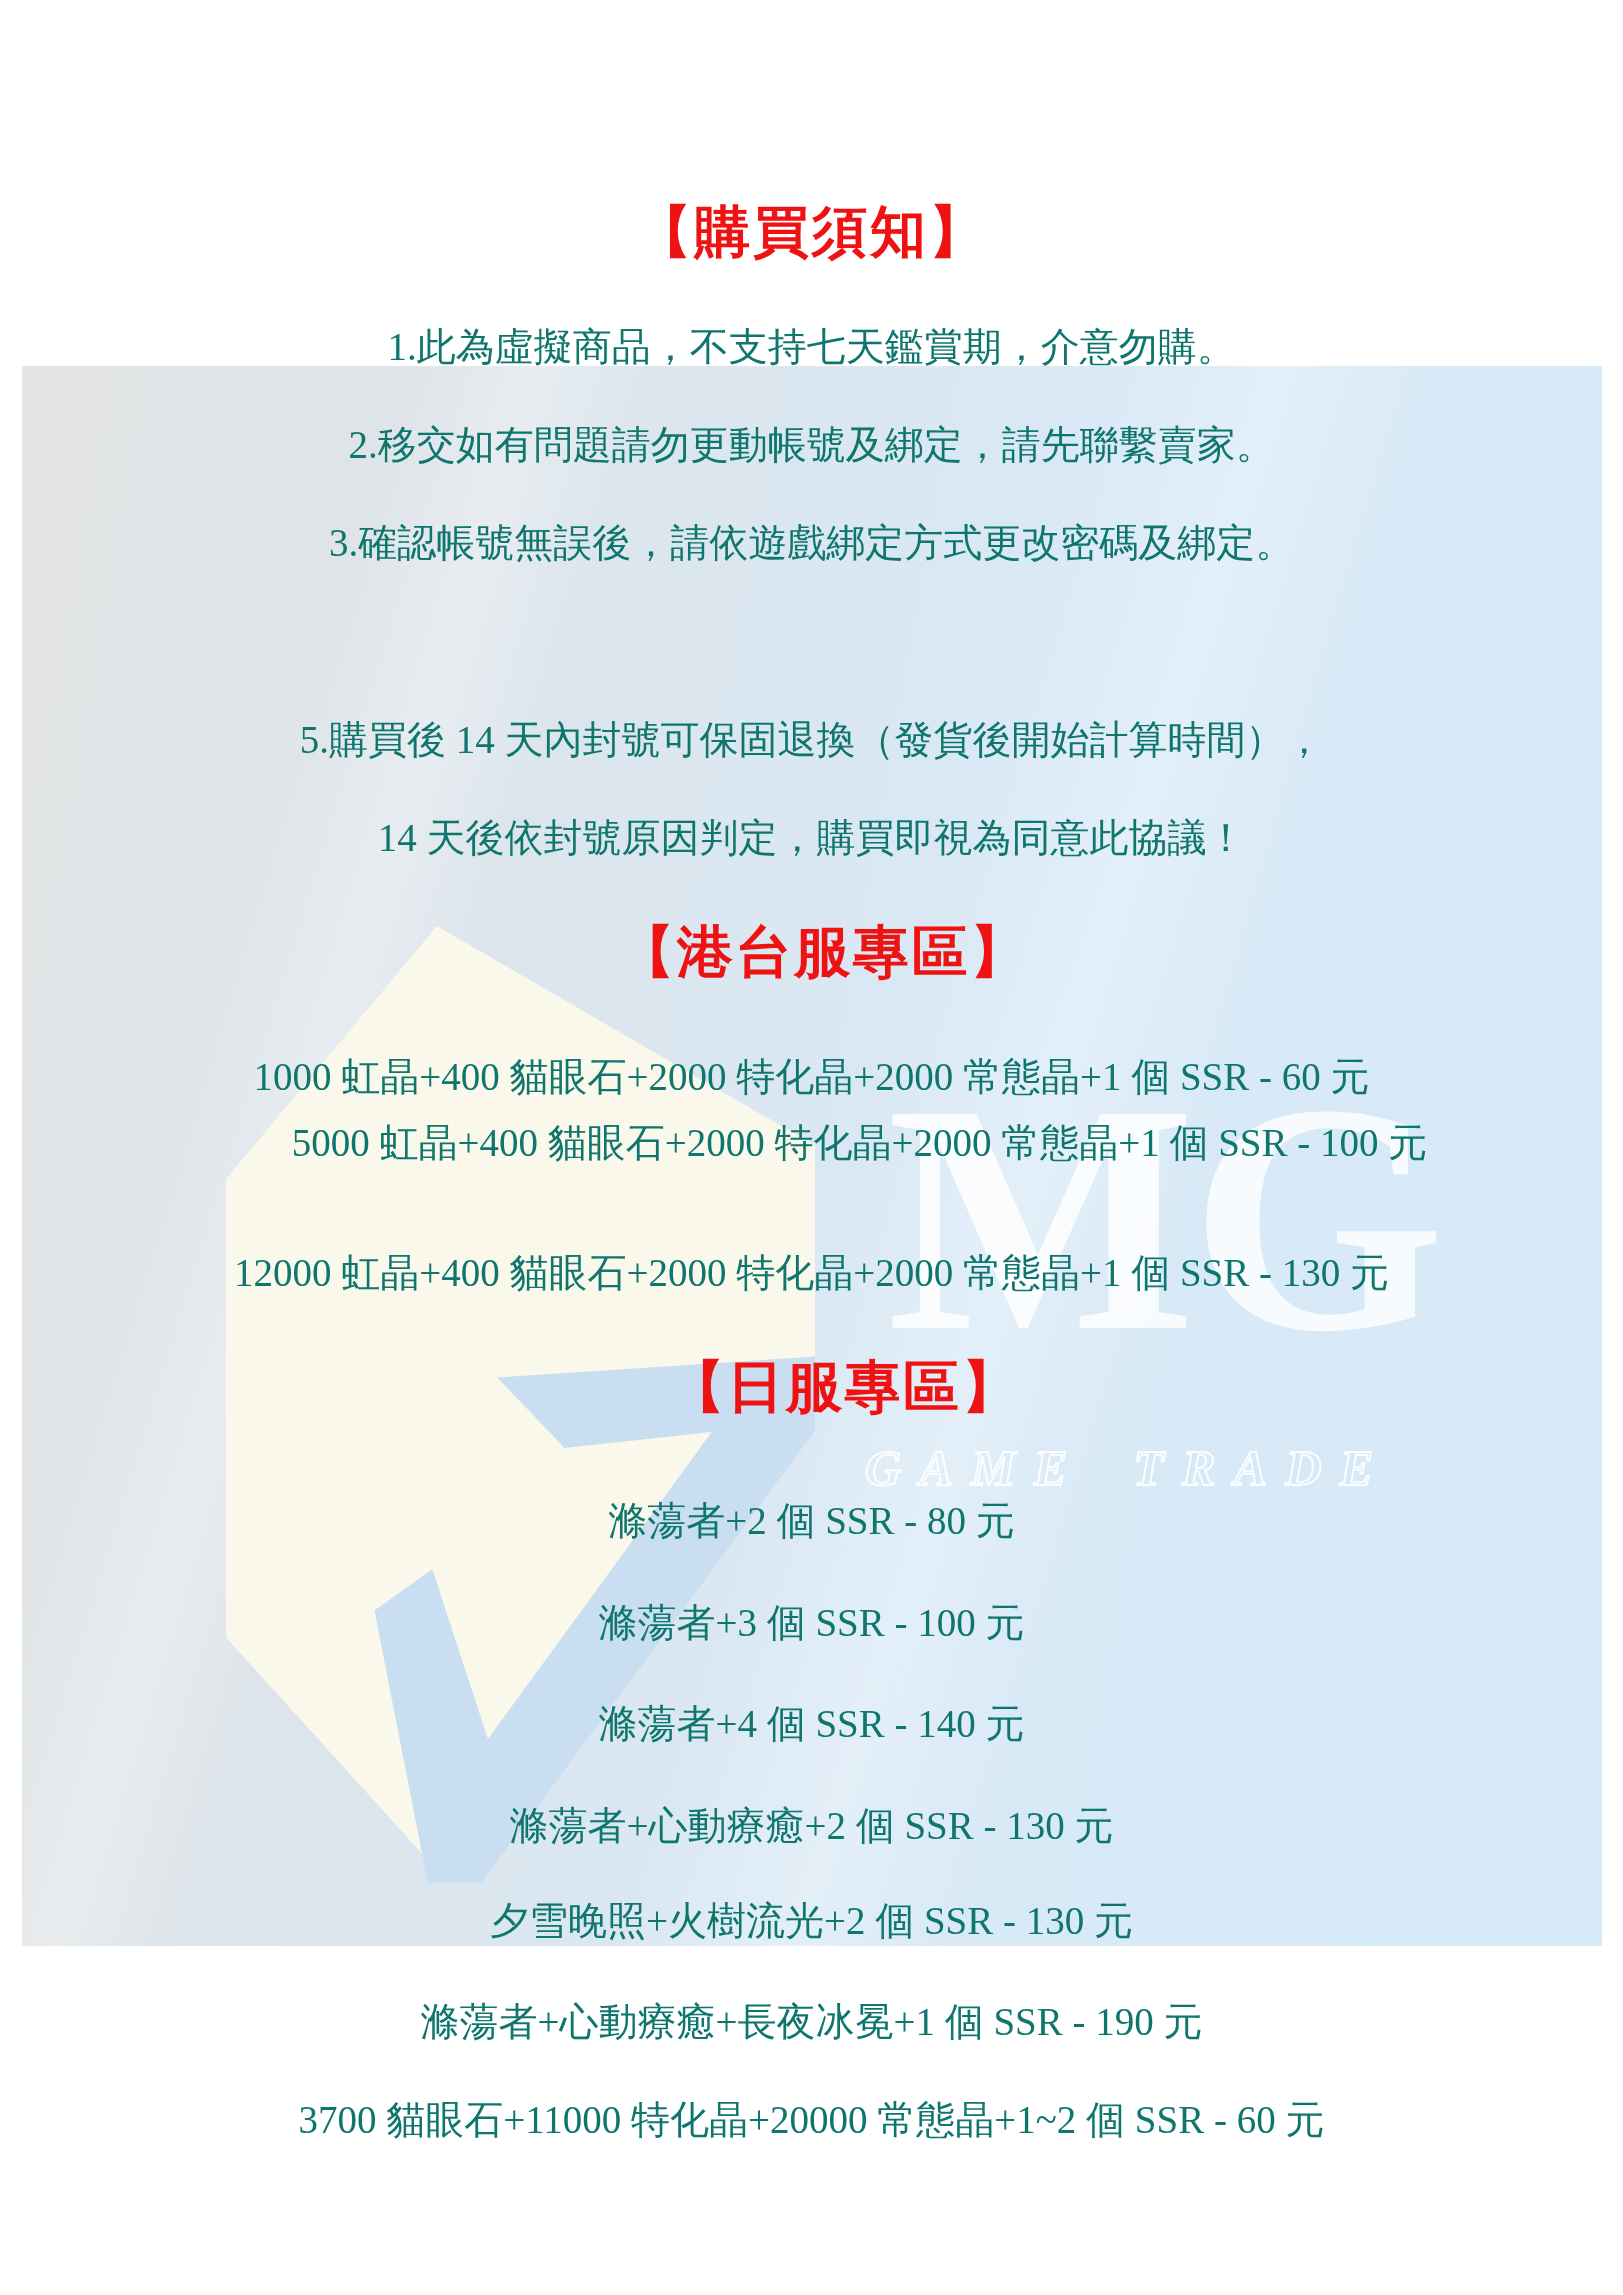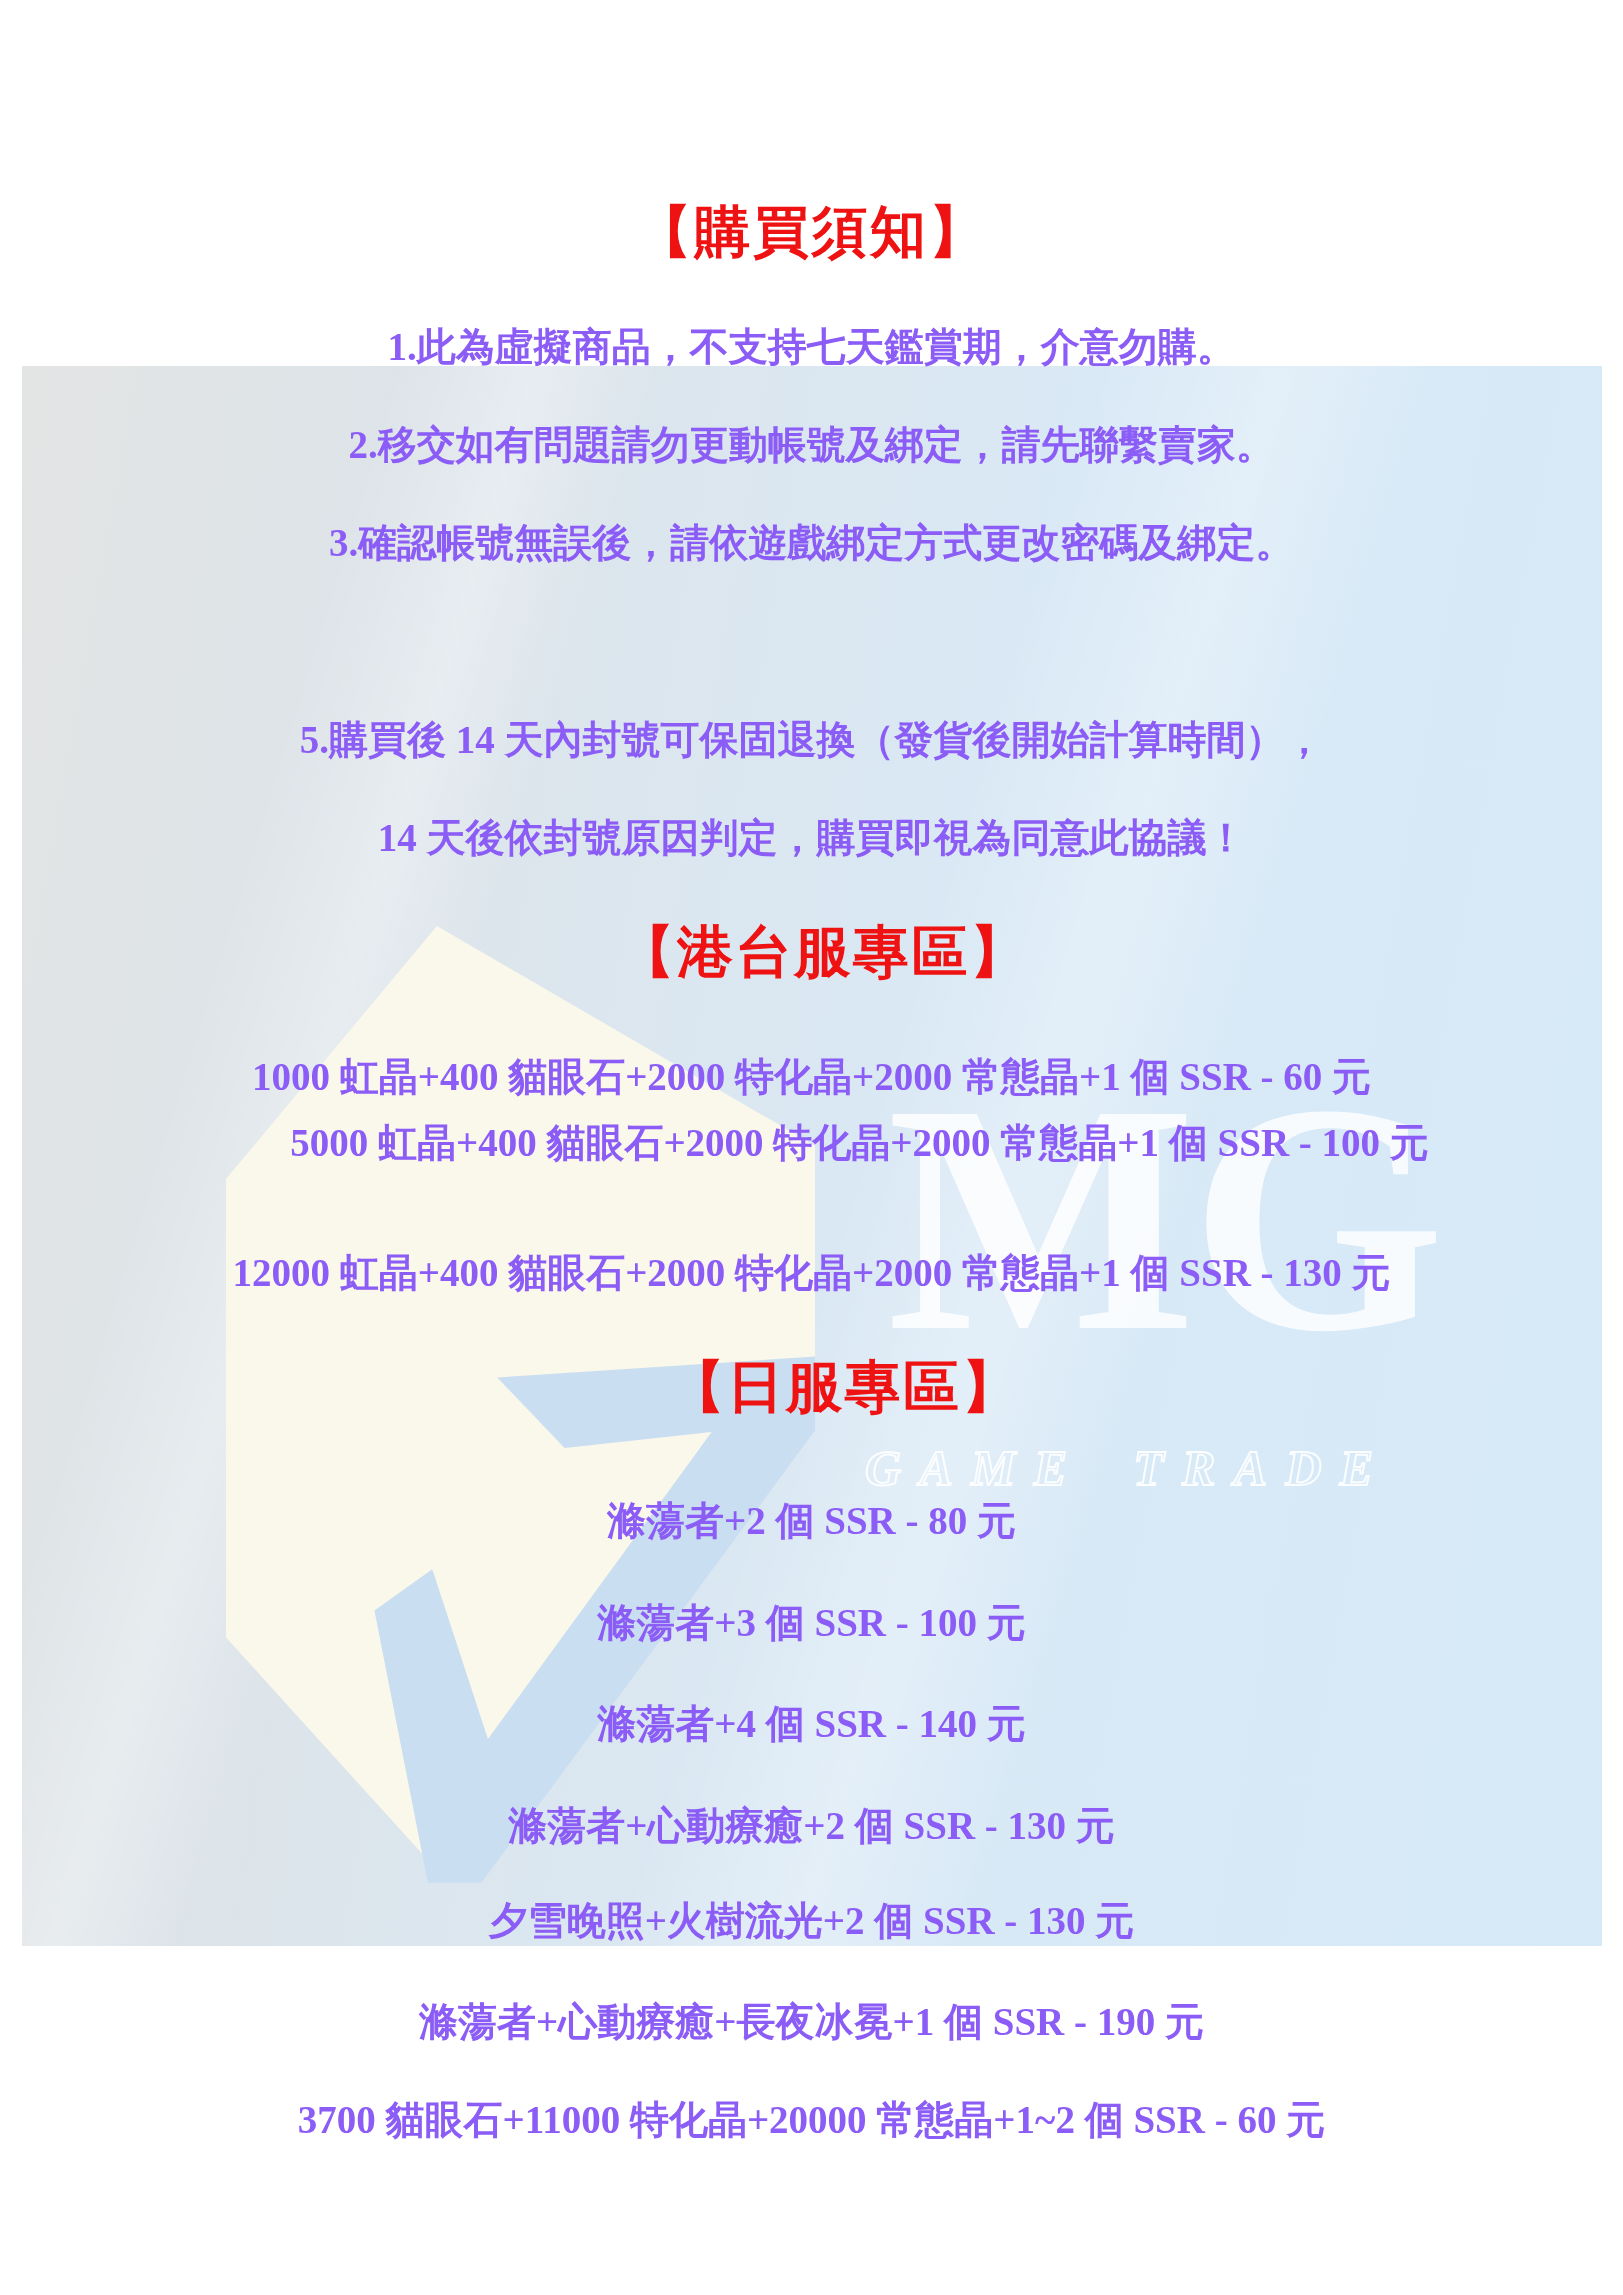--- a/index.html
+++ b/index.html
@@ -55,22 +55,22 @@
     position:absolute;left:0;width:100%;margin:0;
     text-align:center;color:#ee1212;
     font-size:56px;line-height:98px;font-weight:700;
     letter-spacing:2.6px;
   }
   .t1{top:183px;}
   .t2{top:903px;padding-left:12px;}
   .t3{top:1338px;padding-left:33px;}
   .line{
     position:absolute;left:0;width:100%;margin:0;
-    text-align:center;color:#8b5cf6;
-    font-size:39px;line-height:46px;font-weight:700;
+    text-align:center;color:#0f766e;
+    font-size:39px;line-height:46px;font-weight:400;
   }
   .l1{top:324px;}  .l2{top:422px;}  .l3{top:520px;}
   .l4{top:618px;}  .l5{top:717px;} .l6{top:815px;}
   .a1{top:1054px;} .a2{top:1120px;padding-left:48px;} .a3{top:1250px;}
   .j1{top:1498px;} .j2{top:1600px;} .j3{top:1701px;}
   .j4{top:1803px;} .j5{top:1898px;} .j6{top:1999px;}
   .j7{top:2097px;}
 </style>
 </head>
 <body>

